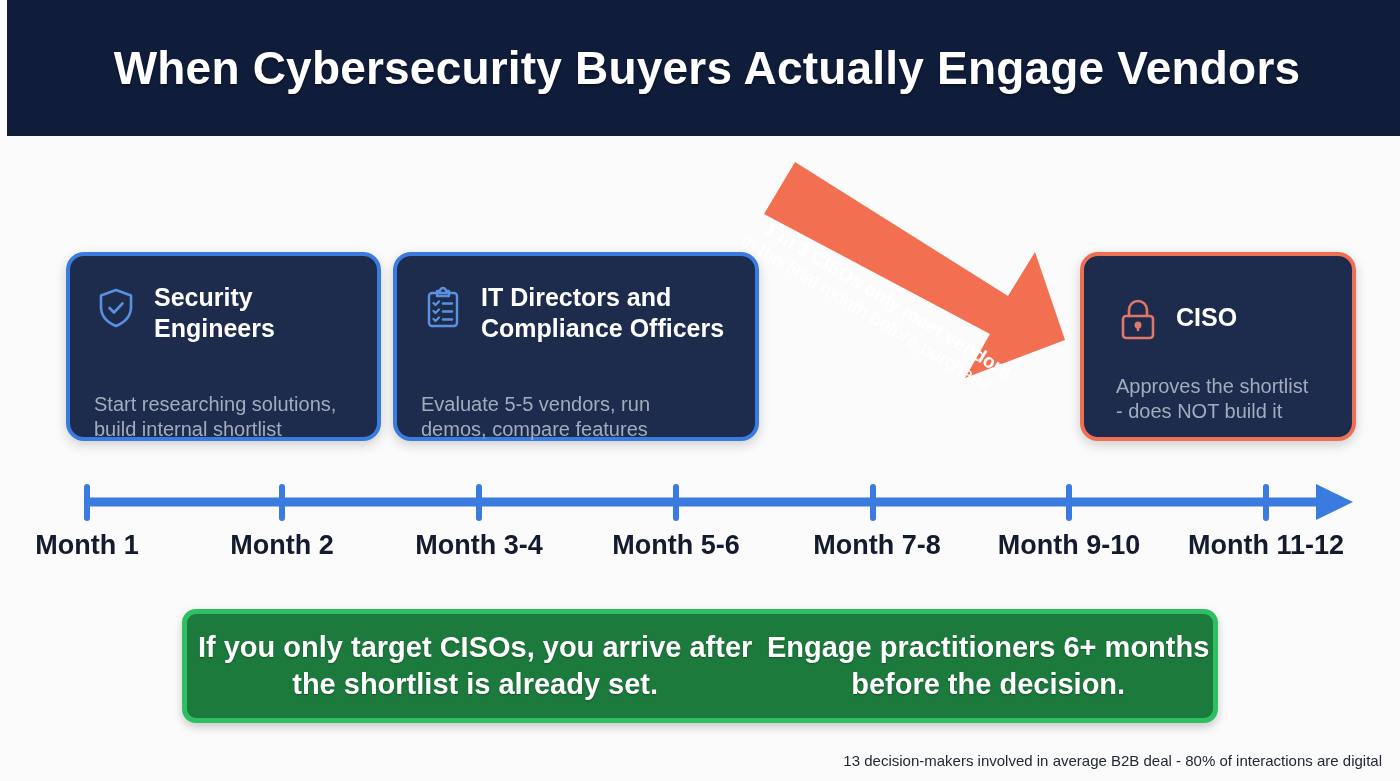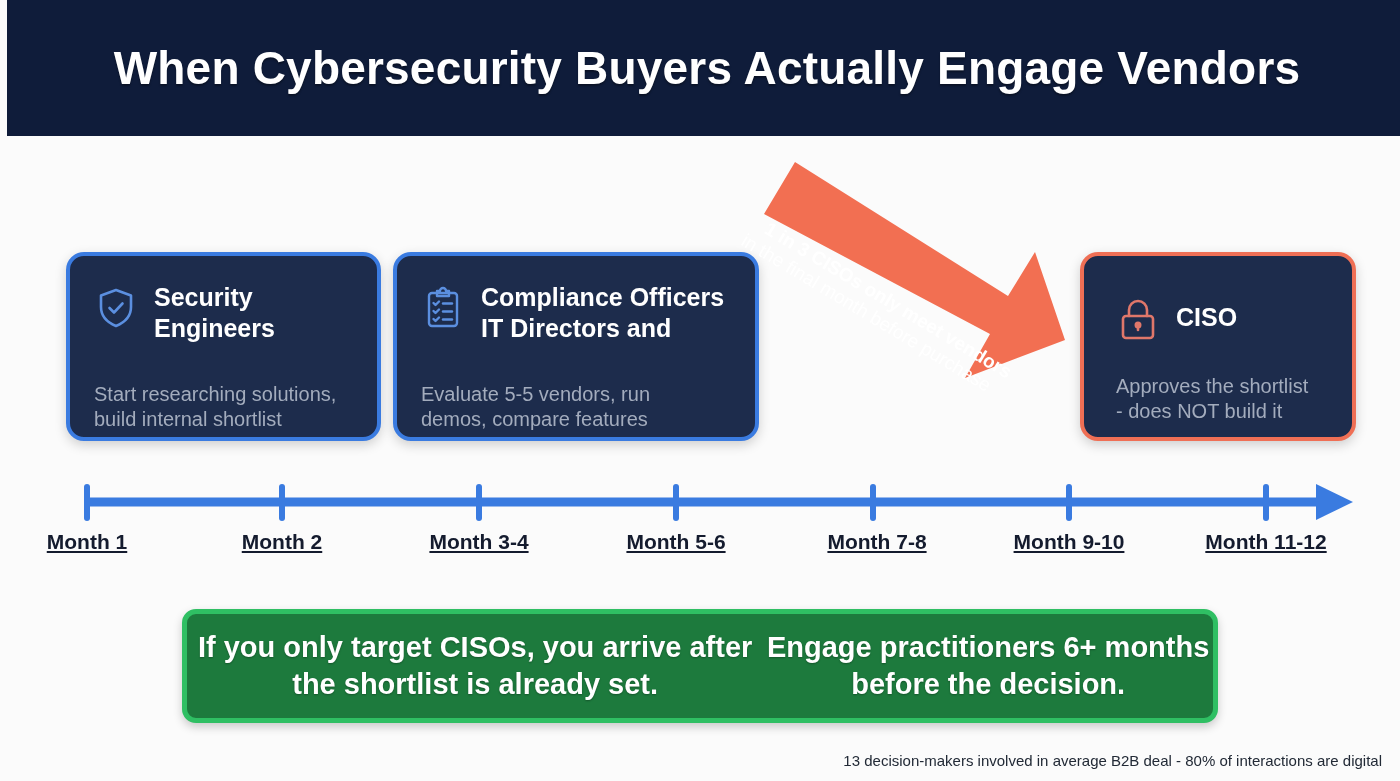--- a/index.html
+++ b/index.html
@@ -24,40 +24,40 @@
     border: 4px solid #3a7be0;
     border-radius: 18px;
     box-shadow: 0 4px 12px rgba(0,0,0,0.18);
     padding: 26px 24px 20px 24px;
   }
   .card.ciso { border-color: #ef6f55; }
   .card-head { display: flex; align-items: flex-start; gap: 16px; height: 70px; }
   .card-icon { width: 44px; height: 44px; flex: none; margin-top: 4px; }
   .card-title { color: #ffffff; font-weight: 700; font-size: 25px; line-height: 31px; }
   .card-desc {
-    color: #a3acbd; font-size: 20px; line-height: 25px; margin-top: 30px;
+    color: #a3acbd; font-size: 20px; line-height: 25px; margin-top: 40px;
   }
   .card.ciso .card-head { align-items: center; height: 70px; }
   .card.ciso .card-desc { margin-top: 22px; }
 
   .callout {
     position: absolute; left: 752px; top: 150px; width: 340px; height: 250px;
   }
   .callout-text {
     position: absolute; left: 772px; top: 218px; width: 300px;
     transform: rotate(31deg); transform-origin: left top;
     color: #ffffff; text-align: left;
   }
   .callout-text .l1 { font-weight: 700; font-size: 19px; line-height: 22px; white-space: nowrap; }
   .callout-text .l2 { font-size: 19px; line-height: 22px; white-space: nowrap; margin-left: -14px; }
 
   .timeline { position: absolute; left: 0; top: 470px; width: 1400px; height: 100px; }
   .tl-label {
-    position: absolute; top: 530px; color: #141b2e; font-weight: 700; font-size: 21px;
-    transform: translateX(-50%); white-space: nowrap; text-decoration: underline;
+    position: absolute; top: 530px; color: #141b2e; font-weight: 700; font-size: 27px;
+    transform: translateX(-50%); white-space: nowrap;
   }
 
   .banner {
     position: absolute; left: 182px; top: 609px; width: 1036px; height: 114px;
     background: #1d7a3d;
     border: 5px solid #2fbf63;
     border-radius: 14px;
     box-shadow: 0 4px 10px rgba(0,0,0,0.2);
     display: flex; flex-direction: row; align-items: center; justify-content: center;
     text-align: center; color: #ffffff; font-weight: 700; font-size: 29px; line-height: 37px;
@@ -97,22 +97,22 @@
       <rect x="8" y="7" width="28" height="33" rx="3"></rect>
       <path d="M16 7 V5 H19 A3 3 0 0 1 25 5 H28 V10 H16 Z"></path>
       <path d="M12.5 17 L14.5 19 L18 15.5"></path>
       <path d="M12.5 25 L14.5 27 L18 23.5"></path>
       <path d="M12.5 33 L14.5 35 L18 31.5"></path>
       <line x1="22" y1="17.5" x2="31" y2="17.5"></line>
       <line x1="22" y1="25.5" x2="31" y2="25.5"></line>
       <line x1="22" y1="33.5" x2="31" y2="33.5"></line>
     </svg>
     <div>
+      <div class="card-title">IT Directors and</div>
       <div class="card-title">Compliance Officers</div>
-      <div class="card-title">IT Directors and</div>
     </div>
   </div>
   <div class="card-desc">
     <div>Evaluate 5-5 vendors, run</div>
     <div>demos, compare features</div>
   </div>
 </div>
 
 <div class="card ciso" style="left:1080px; width:276px;padding-left:32px;">
   <div class="card-head">

